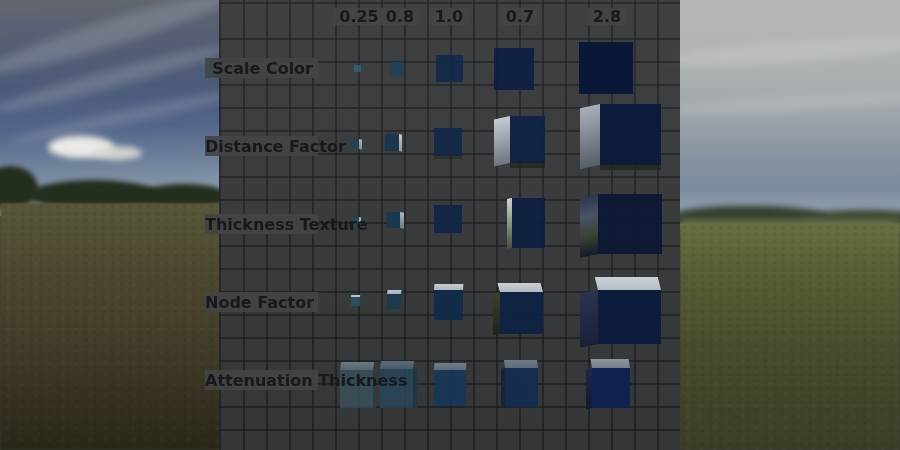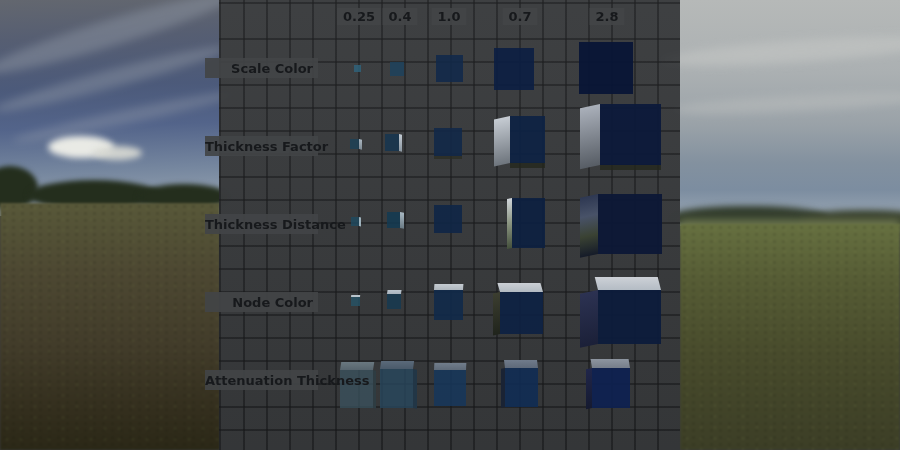--- a/index.html
+++ b/index.html
@@ -42,21 +42,21 @@
   .panel{left:219px;top:0;width:461px;height:450px;
         background-color:var(--panel-bg,rgba(56,58,60,.95));
         background-image:
           linear-gradient(180deg,rgba(255,255,255,.03) 0%,rgba(0,0,0,.07) 100%),
           repeating-linear-gradient(to right,transparent 0 21px,var(--grid-line,rgba(22,23,25,.55)) 21px 23px),
           repeating-linear-gradient(to bottom,transparent 0 21px,var(--grid-line,rgba(22,23,25,.55)) 21px 23px);
         background-position:0 0,3px 0,0 17px;}
 
   
   .chip{background:var(--chip-bg,rgba(66,68,70,.92));color:var(--chip-text,#17191c);
-        font-size:13px;font-weight:bold;line-height:15px;white-space:nowrap;z-index:30;}
+        font-size:16px;font-weight:bold;line-height:15px;white-space:nowrap;z-index:30;}
   .chip.col{transform:translateX(-50%);padding:1px 6px;}
   .chip.row{left:205px;width:113px;text-align:right;padding:3px 5px 2px 0;}
 
   
   .face{z-index:20;}
 </style>
 </head>
 <body>
 
 <div id="stage" style="--panel-bg: rgba(56,58,60,0.95); --grid-line: rgba(22,23,25,0.55); --chip-bg: rgba(66,68,70,0.92); --chip-text: #17191c;">
@@ -76,28 +76,28 @@
   <div class="streak streakR1"></div>
   <div class="streak streakR2"></div>
   <div class="hillR1"></div>
   <div class="hillR2"></div>
   <div class="hazeR"></div>
   <div class="fieldR"></div>
 
   <div class="panel"></div>
 
 <div class="chip col" style="left: 359px; top: 8px;">0.25</div>
-    <div class="chip col" style="left: 400px; top: 8px;">0.4</div>
+    <div class="chip col" style="left: 400px; top: 8px;">0.8</div>
     <div class="chip col" style="left: 449px; top: 8px;">1.0</div>
     <div class="chip col" style="left: 520px; top: 8px;">0.7</div>
     <div class="chip col" style="left: 607px; top: 8px;">2.8</div>
     <div class="chip row" style="top: 58px;">Scale Color</div>
-    <div class="chip row" style="top: 136px;">Thickness Factor</div>
-    <div class="chip row" style="top: 214px;">Thickness Distance</div>
-    <div class="chip row" style="top: 292px;">Node Color</div>
+    <div class="chip row" style="top: 136px;">Distance Factor</div>
+    <div class="chip row" style="top: 214px;">Thickness Texture</div>
+    <div class="chip row" style="top: 292px;">Node Factor</div>
     <div class="chip row" style="top: 370px;">Attenuation Thickness</div>
     <div class="face" style="left: 354px; top: 65px; width: 7px; height: 7px; background: rgba(47, 99, 124, 0.816);"></div>
     <div class="face" style="left: 390px; top: 62px; width: 14px; height: 14px; background: rgba(29, 66, 92, 0.847);"></div>
     <div class="face" style="left: 436px; top: 55px; width: 27px; height: 27px; background: rgba(17, 41, 74, 0.88);"></div>
     <div class="face" style="left: 494px; top: 48px; width: 40px; height: 42px; background: rgba(12, 31, 66, 0.918);"></div>
     <div class="face" style="left: 579px; top: 42px; width: 54px; height: 52px; background: rgba(8, 21, 54, 0.95);"></div>
     <div class="face" style="left: 359px; top: 139px; width: 3px; height: 10px; background: linear-gradient(rgb(170, 182, 192), rgb(126, 138, 148)); transform: skewY(12deg); transform-origin: left center;"></div>
     <div class="face" style="left: 350px; top: 139px; width: 9px; height: 10px; background: rgba(30, 65, 86, 0.847);"></div>
     <div class="face" style="left: 399px; top: 134px; width: 3px; height: 17px; background: linear-gradient(rgb(194, 202, 210), rgb(140, 152, 162)); transform: skewY(12deg); transform-origin: left center;"></div>
     <div class="face" style="left: 385px; top: 134px; width: 14px; height: 17px; background: rgba(23, 54, 80, 0.88);"></div>

